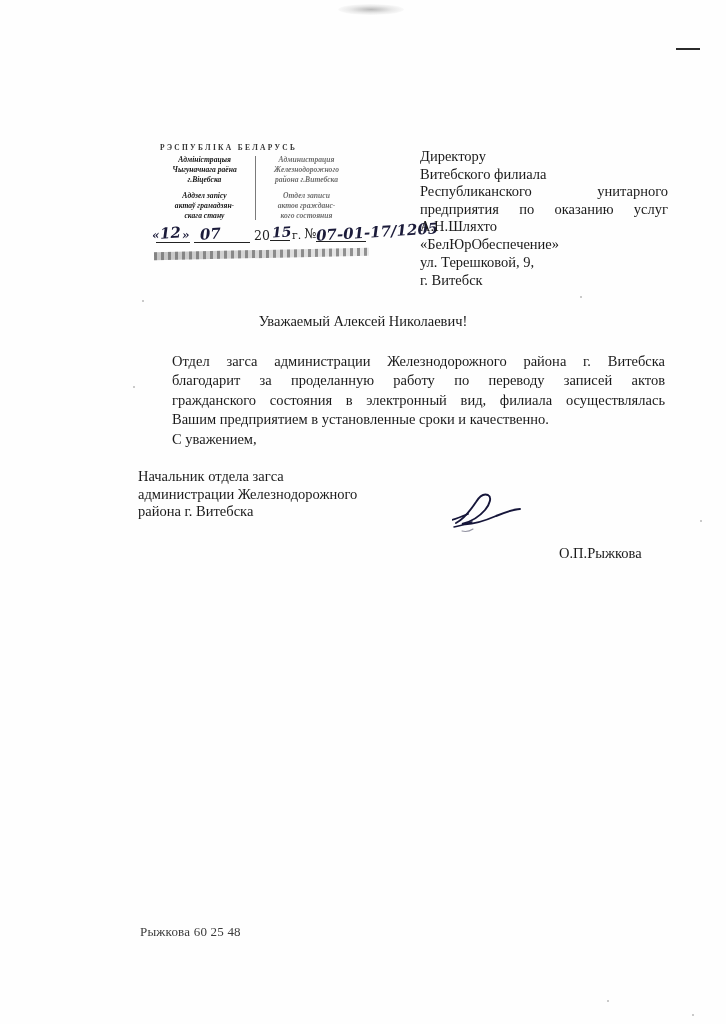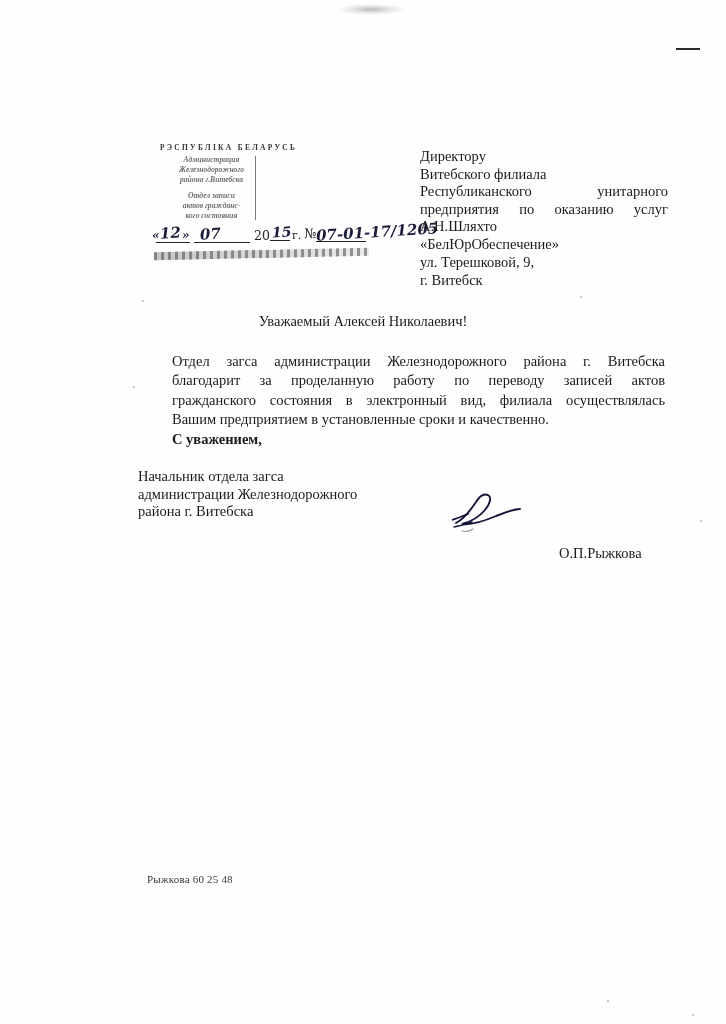--- a/index.html
+++ b/index.html
@@ -181,21 +181,20 @@
     text-align: justify;
     text-align-last: justify;
     white-space: nowrap;
   }
   .body .line-last {
     text-align-last: left;
   }
   .closing {
     text-indent: 34px;
     margin-top: 0;
-    font-weight: bold;
   }
 
   
   .sig-title {
     position: absolute;
     left: 138px;
     top: 468px;
     font-size: 14.5px;
     line-height: 17.6px;
   }
@@ -212,44 +211,52 @@
     left: 452px;
     top: 489px;
     width: 120px;
     height: 52px;
   }
 
   
   .footer {
     position: absolute;
     left: 140px;
-    top: 873px;
-    font-size: 11px;
+    top: 924px;
+    font-size: 13px;
     color: #3b3b3b;
     letter-spacing: .2px;
-    margin-left: 7px;
   }
 </style>
 </head>
 <body>
 
 <div class="page">
 
   <div class="scan-smudge-top"></div>
   <div class="scan-dash-topright"></div>
   <div class="scan-speck" style="left:142px;top:300px;width:2px;height:2px;"></div>
   <div class="scan-speck" style="left:580px;top:296px;width:2px;height:2px;"></div>
   <div class="scan-speck" style="left:700px;top:520px;width:2px;height:2px;"></div>
   <div class="scan-speck" style="left:133px;top:386px;width:2px;height:2px;"></div>
   <div class="scan-speck" style="left:607px;top:1000px;width:2px;height:2px;"></div>
   <div class="scan-speck" style="left:692px;top:1014px;width:2px;height:2px;"></div>
 
   <div class="letterhead">
     <div class="lh-country">РЭСПУБЛIКА БЕЛАРУСЬ</div>
     <div class="lh-cols">
+      <div class="lh-col lh-col-left">
+        <div>Адмiнiстрацыя</div>
+        <div>Чыгуначнага раёна</div>
+        <div>г.Вiцебска</div>
+        <div class="lh-block-gap"></div>
+        <div>Аддзел запiсу</div>
+        <div>актаў грамадзян-</div>
+        <div>скага стану</div>
+      </div>
       <div class="lh-col lh-col-right">
         <div>Администрация</div>
         <div>Железнодорожного</div>
         <div>района г.Витебска</div>
         <div class="lh-block-gap"></div>
         <div>Отдел записи</div>
         <div>актов гражданс-</div>
         <div>кого состояния</div>
       </div>
     </div>

